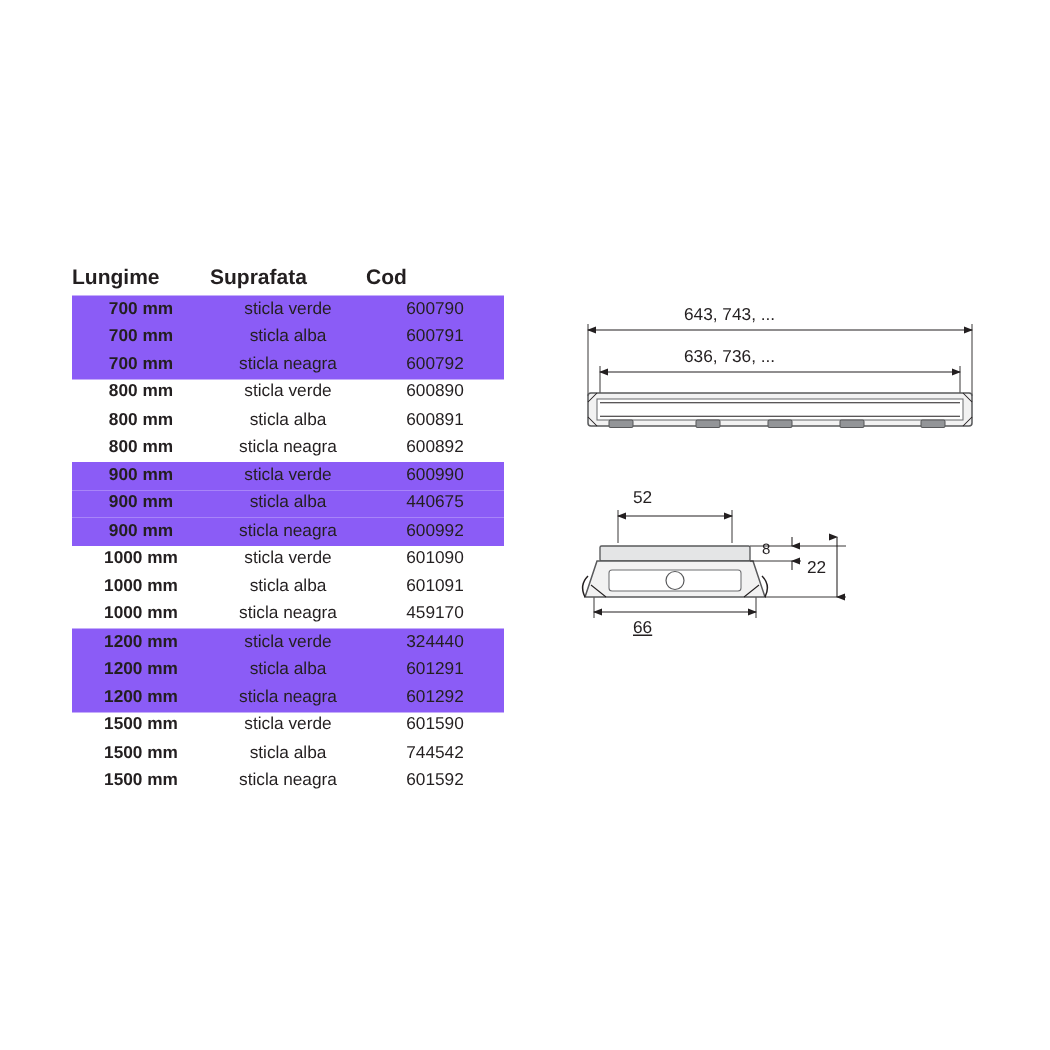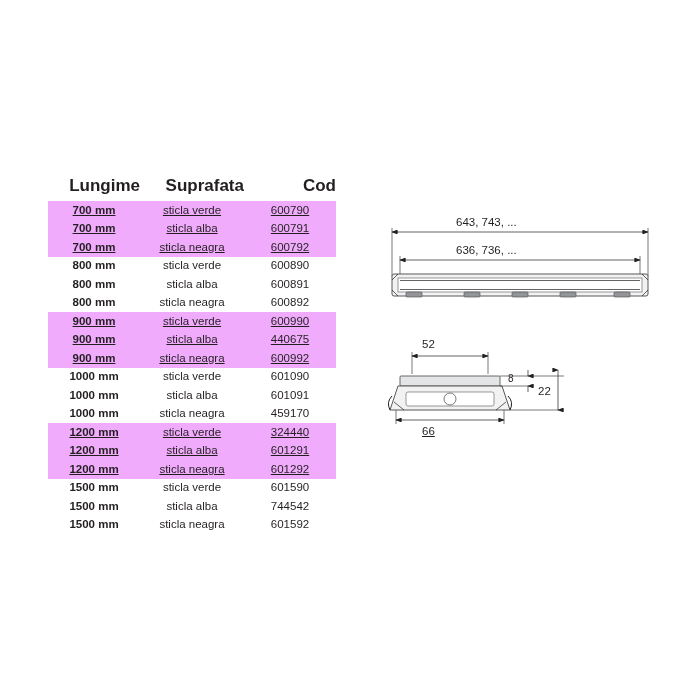--- a/index.html
+++ b/index.html
@@ -20,45 +20,44 @@
     position: absolute;
     left: 48px;
     top: 176px;
     width: 288px;
     border-collapse: collapse;
     font-size: 11.5px;
     color: #231f20;
   }
   #spec-table th {
     font-weight: bold;
-    font-size: 17px;
+    font-size: 14px;
     padding: 0 0 5px 0;
-    text-align: right;
+    text-align: left;
     white-space: nowrap;
   }
   #spec-table td {
     padding: 1.5px 0;
     text-align: center;
     white-space: nowrap;
     line-height: 1.35;
   }
   #spec-table tbody tr.shaded td {
-    background: #f0abfc;
-    text-decoration: underline;
+    background: #8b5cf6;
   }
   #spec-table .col-len { width: 92px; font-weight: bold; }
   #spec-table .col-surf { width: 104px; }
   #spec-table .col-cod { width: 92px; }
   #spec-table thead th.col-len { padding-left: 0; }
 
   
   #drawings {
     position: absolute;
     left: 360px;
-    top: 200px;
+    top: 188px;
     width: 320px;
     height: 260px;
     text-align: center;
   }
   .dim-label {
     position: absolute;
     font-size: 11.5px;
     color: #231f20;
     white-space: nowrap;
   }

